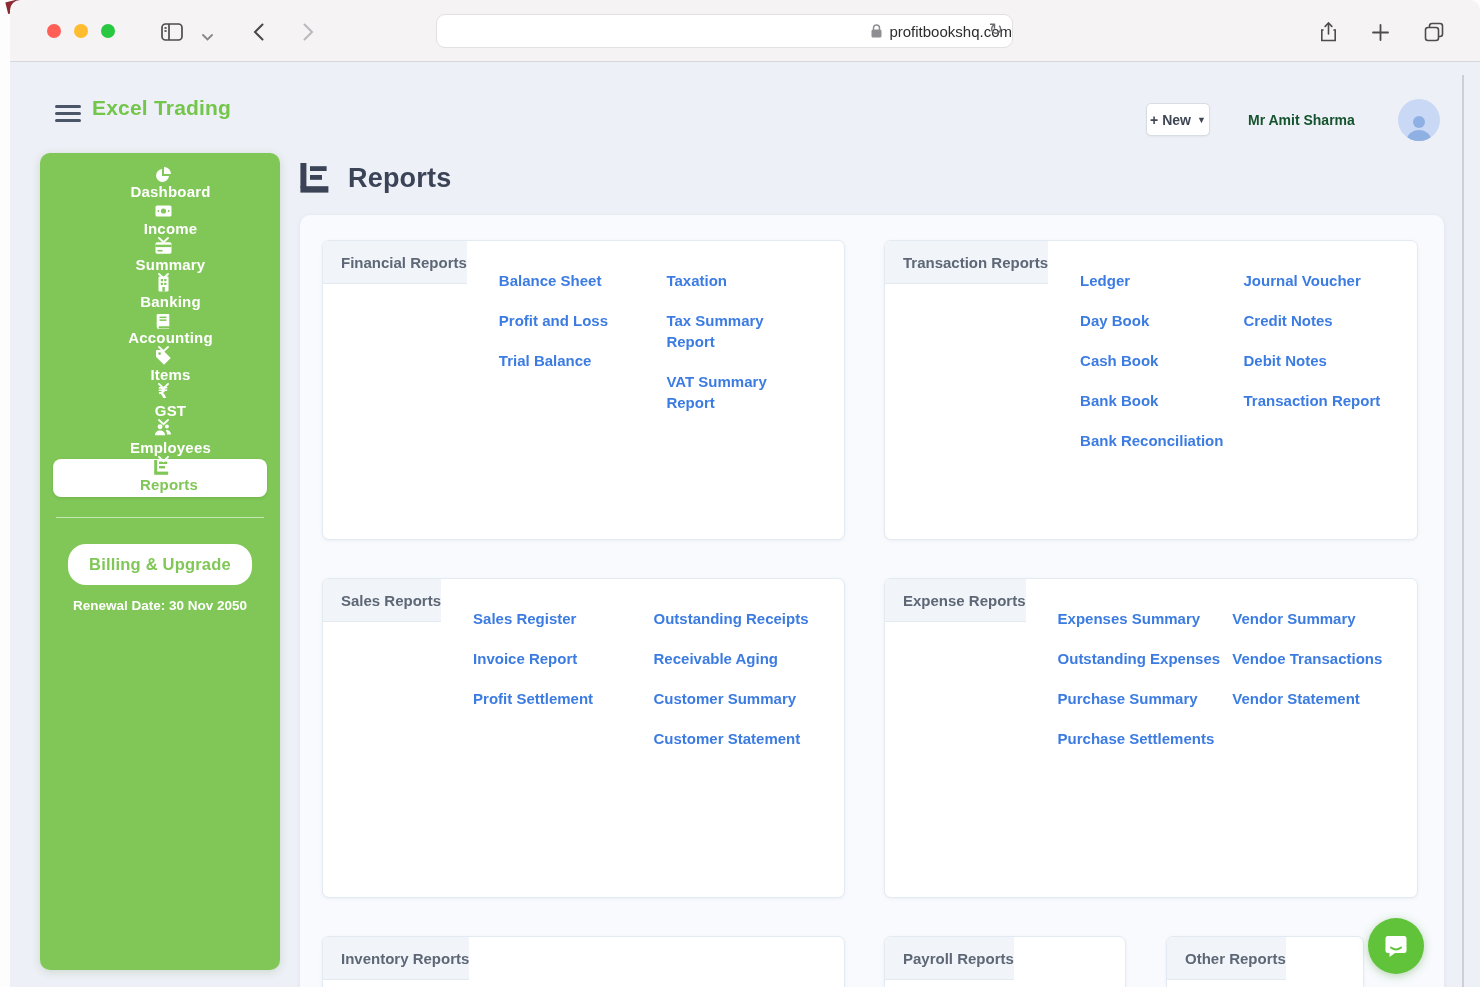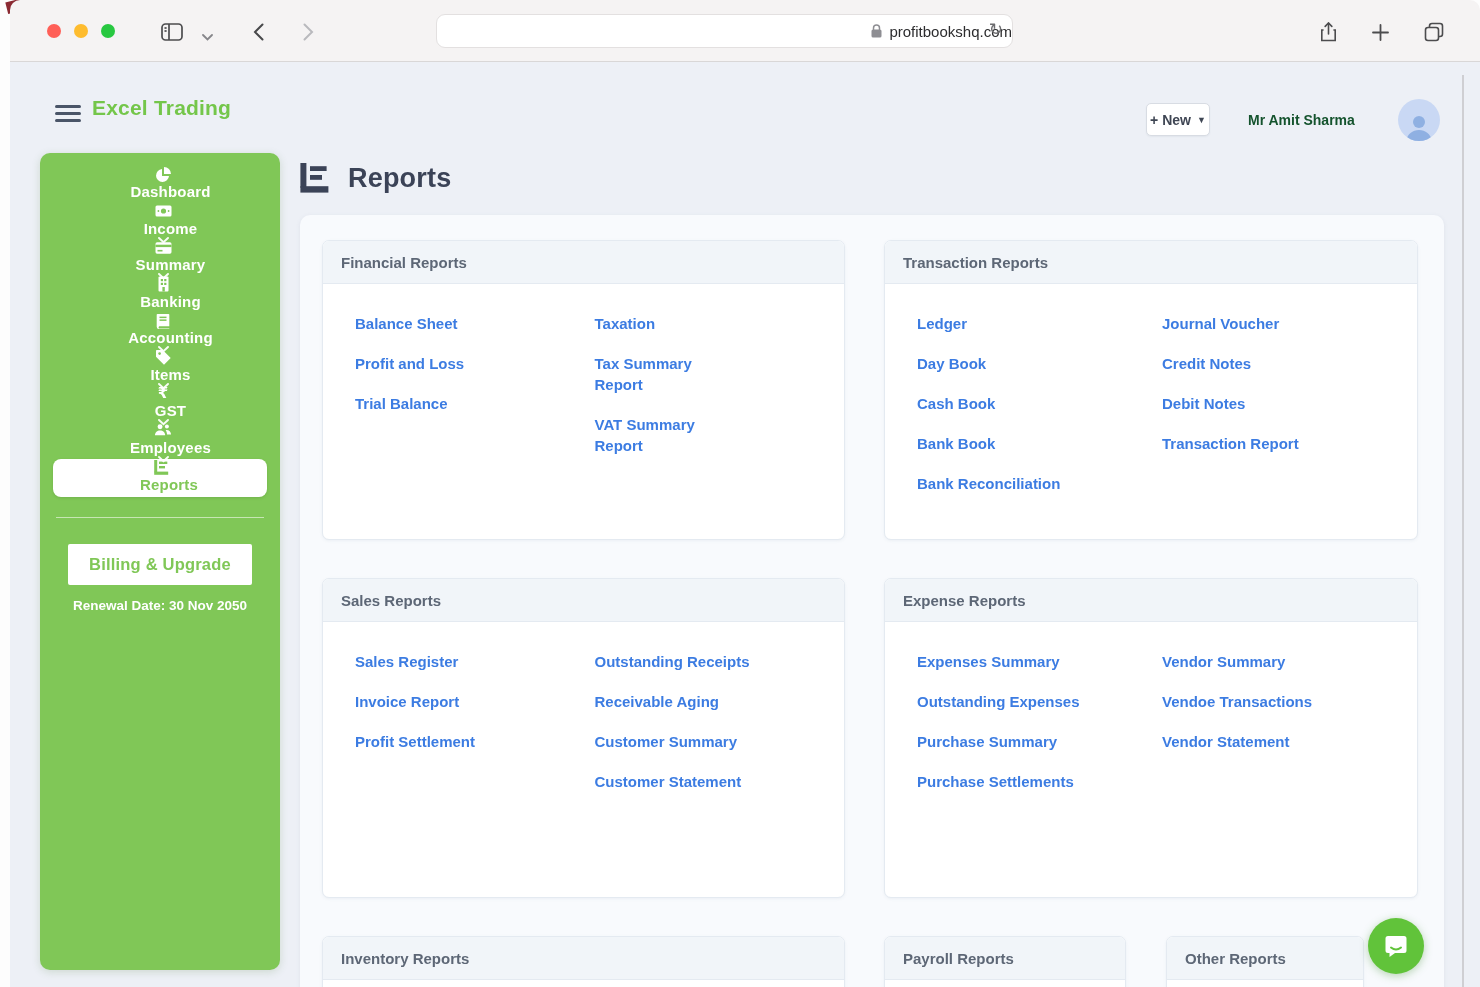--- a/index.html
+++ b/index.html
@@ -60,34 +60,34 @@
     border-radius:10px; padding-top:13px; box-shadow:0 2px 8px rgba(60,110,40,.18); }
   .side-item{ display:flex; align-items:center; height:36.5px; padding:0 20px 0 26px; color:#fff; cursor:pointer;flex-direction:column; }
   .side-item .s-icon{ width:18px; height:17px; display:flex; align-items:center; justify-content:center; flex:none; }
   .side-item .s-label{ margin-left:15px; font-size:15px; font-weight:600; letter-spacing:.2px; flex:1; }
   .side-item .s-chev{ opacity:.95; display:flex; }
   .side-item.active{ background:#fff; color:var(--side-green); border-radius:8px; margin:1px 13px;
     height:38px; padding:0 10px 0 13px; box-shadow:0 1px 3px rgba(50,90,30,.18); }
   .rupee-glyph{ font-family:"DejaVu Sans",sans-serif; font-size:15px; font-weight:bold; line-height:1; }
   .side-divider{ border-top:1px solid rgba(255,255,255,.55); margin:20px 16px 0 16px; }
   .billing-btn{ display:block; margin:26px auto 0; width:184px; height:41px; background:#fff; border:none;
-    border-radius:2px; color:var(--side-green); font-size:16.5px; font-weight:800; letter-spacing:.2px;
+    border-radius:18px; color:var(--side-green); font-size:16.5px; font-weight:800; letter-spacing:.2px;
     font-family:inherit; cursor:pointer; }
   .renewal{ margin-top:13px; text-align:center; color:#fff; font-size:13.5px; font-weight:600; }
 
   
   .page-title-row{ position:absolute; left:288px; top:98px; display:flex; align-items:center; gap:16px;
     color:var(--navy); }
   .page-title{ font-size:27px; font-weight:800; letter-spacing:.2px; }
   .panel{ position:absolute; left:290px; top:153px; width:1144px; height:1000px; background:var(--panel-bg);
     border-radius:10px; box-shadow:0 1px 4px rgba(120,135,160,.12); overflow:hidden; }
   .cards-grid{ display:grid; grid-template-columns:523px 534px; column-gap:39px;
     grid-template-rows:300px 320px 300px; row-gap:38px; padding:25px 0 0 22px; }
   .card{ background:#fff; border:1px solid var(--card-border); border-radius:7px;
-    box-shadow:0 1px 3px rgba(130,145,170,.10); overflow:hidden; display:flex; flex-direction:column; }
+    box-shadow:0 1px 3px rgba(130,145,170,.10); overflow:hidden; display:flex; flex-direction:row; }
   .card-header{ height:43px; background:var(--card-head-bg); border-bottom:1px solid var(--card-border);
     display:flex; align-items:center; padding-left:18px; font-size:15px; font-weight:600;
     color:var(--card-head-text); flex:none; }
   .card-body{ display:flex; padding:29px 10px 0 32px; flex:1; }
   .card-col{ width:50%; display:flex; flex-direction:column; align-items:flex-start; }
   .report-link{ display:inline-block; color:var(--link-blue); font-size:15px; font-weight:700;
     line-height:21px; margin-bottom:19px; text-decoration:none; cursor:pointer; }
   .card-idx-0 .col-idx-1 .report-link{ max-width:112px; }
   .card-idx-3 .col-idx-0 .report-link{ max-width:178px; }
   .split-cell{ display:grid; grid-template-columns:242px 198px; column-gap:40px; }

